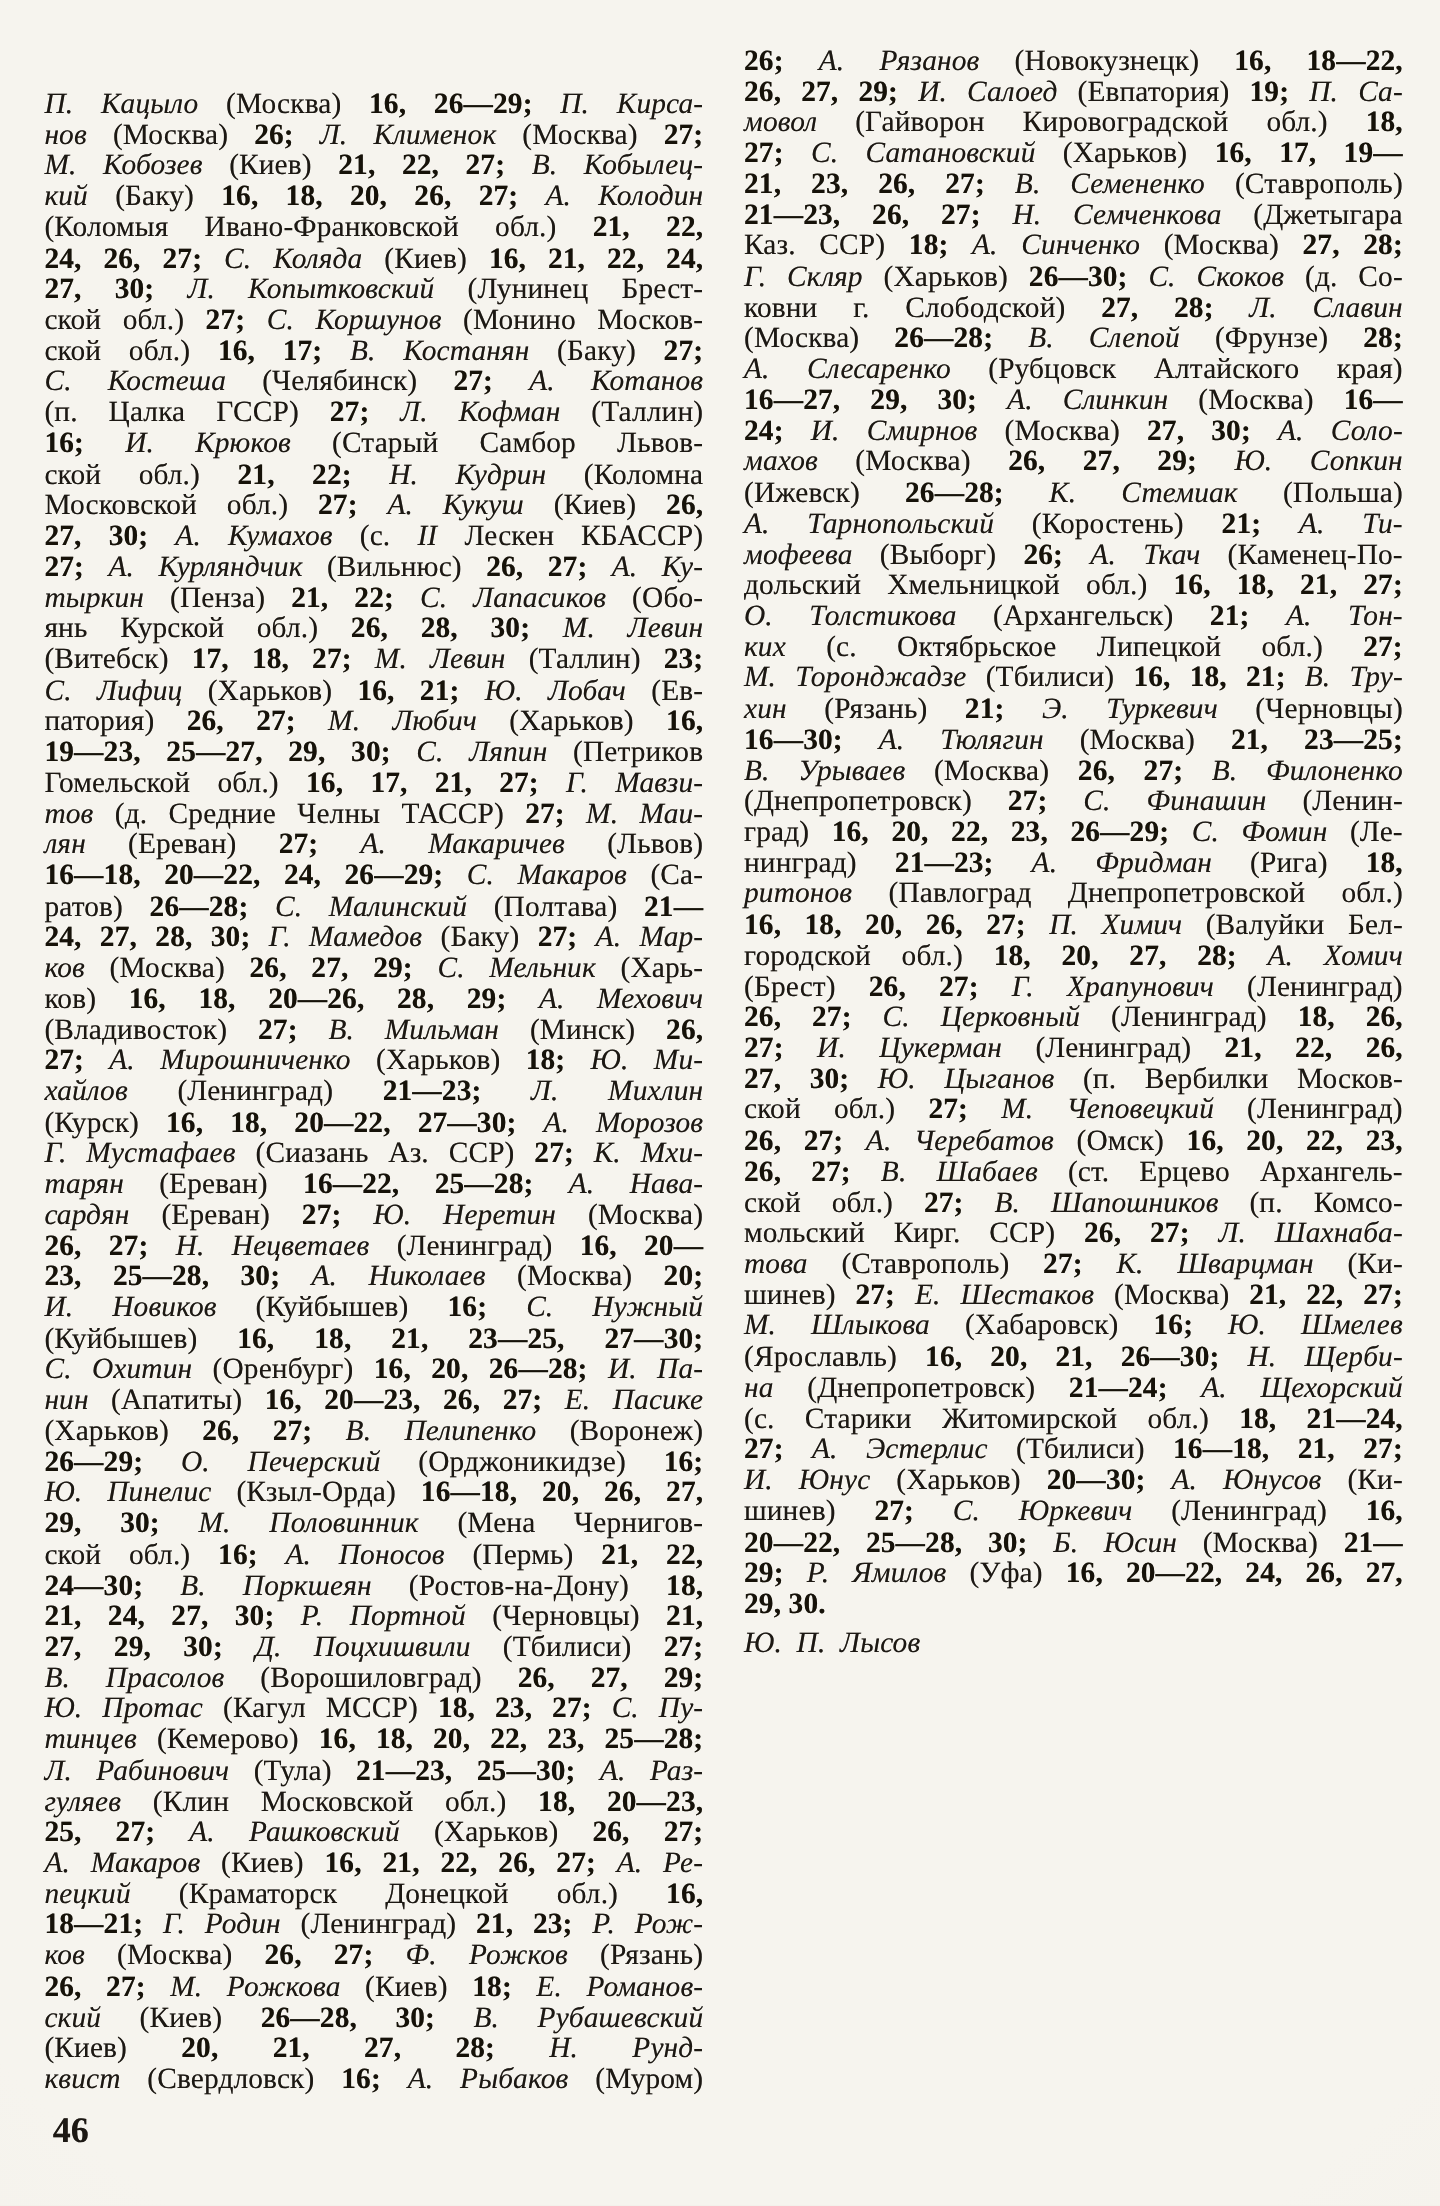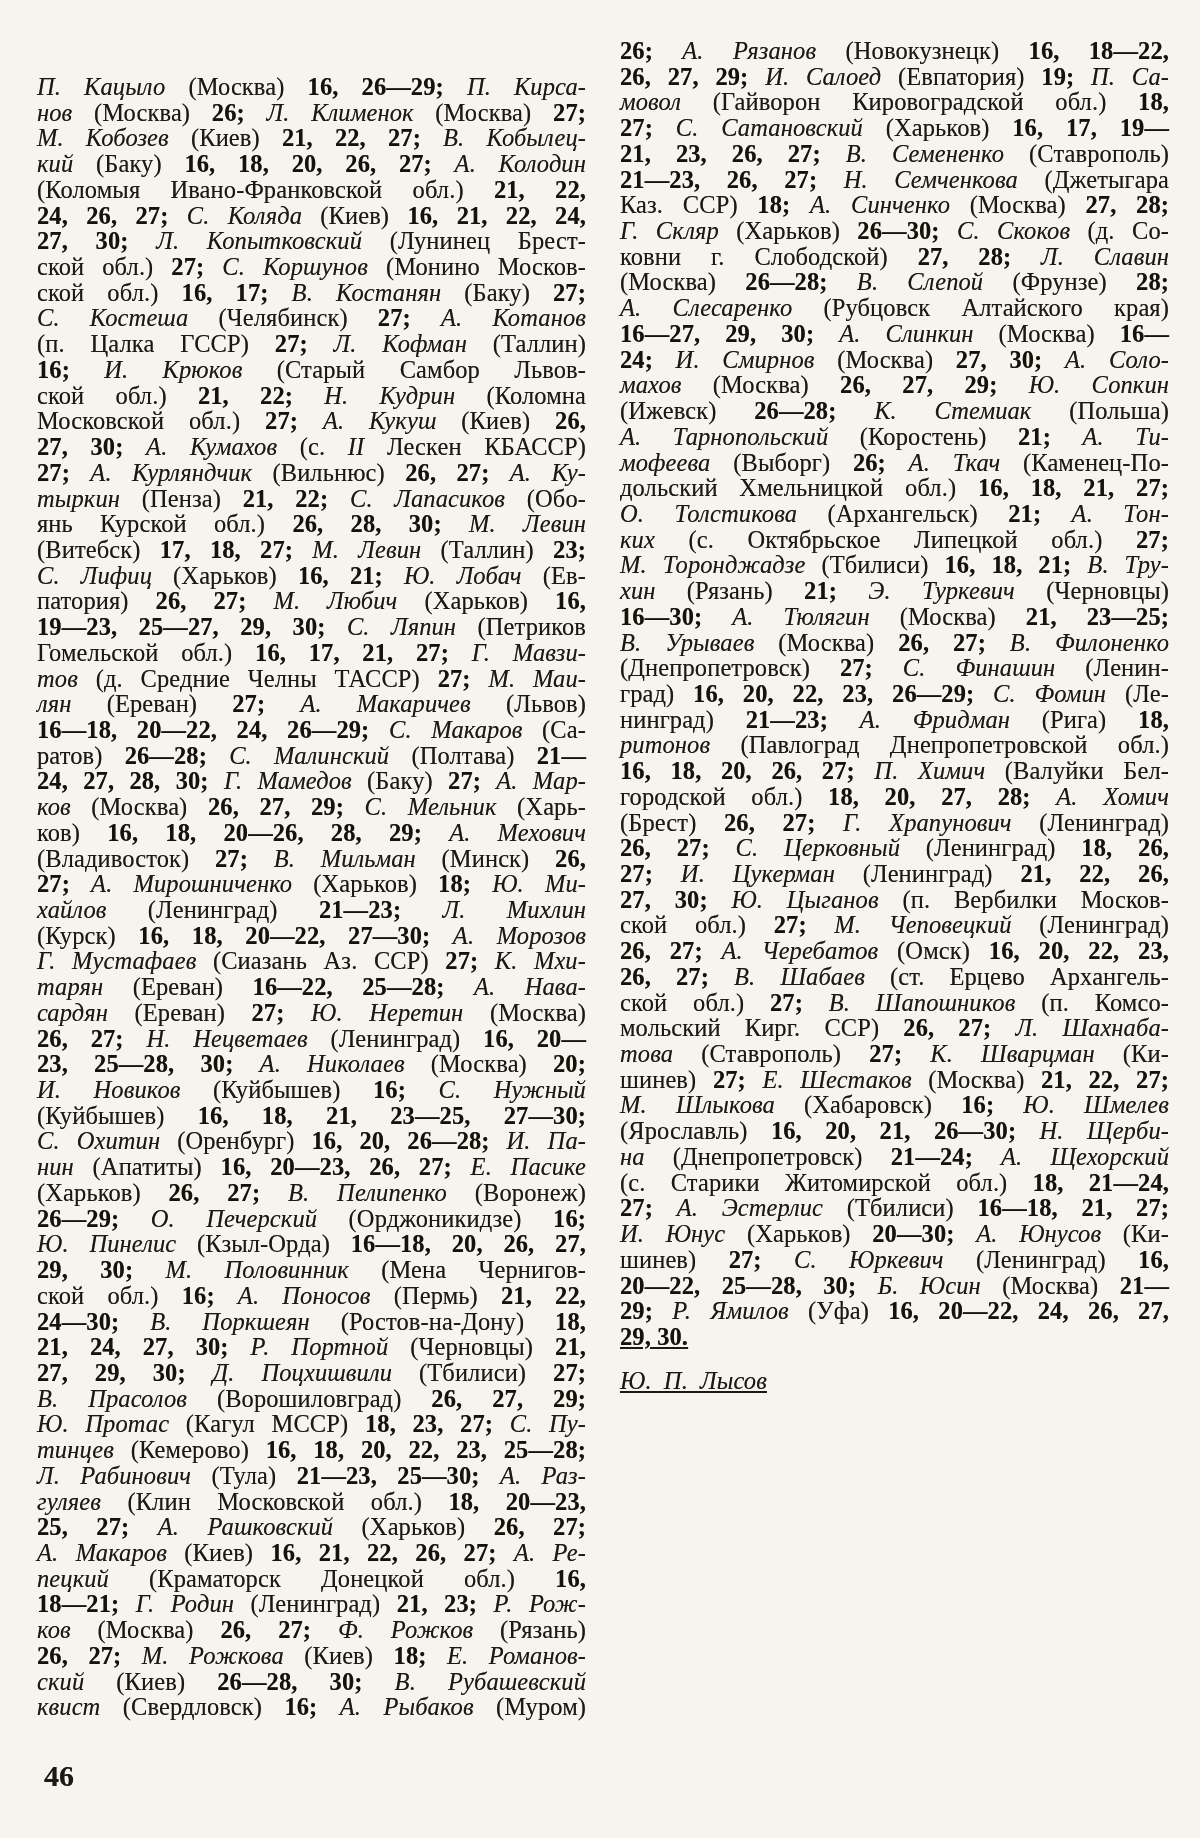--- a/index.html
+++ b/index.html
@@ -19,29 +19,29 @@
     letter-spacing:0.1px;
     text-shadow:0 0 0.5px rgba(28,24,19,.55);
   }
   .col-left{left:37px;margin-top:36px;}
   .col-right{left:620px;}
   .tline{
     text-align:justify;
     text-align-last:justify;
     text-justify:inter-word;
   }
-  .tline.nojust{text-align:center;text-align-last:left;text-decoration:underline;}
+  .tline.nojust{text-align:center;text-align-last:left;}
   .it{font-style:italic;}
   .bd{font-weight:700;color:#161209;}
   .rm{font-style:normal;}
   .signature{
     text-align:right;text-align-last:right;
     font-style:italic;
     padding-right:36px;
-    margin-top:18px;
+    margin-top:7px;
     word-spacing:6px;
   }
   .pageno{
     position:absolute;left:44px;top:1763px;
     font-weight:700;font-size:30px;line-height:26px;
     text-shadow:0 0 0.5px rgba(28,24,19,.55);
   }
 </style>
 </head>
 <body>
@@ -104,20 +104,21 @@
       <div class="tline"><span class="it">тинцев </span><span class="rm">(Кемерово) </span><span class="bd">16, 18, 20, 22, 23, 25—28;</span></div>
       <div class="tline"><span class="it">Л. Рабинович </span><span class="rm">(Тула) </span><span class="bd">21—23, 25—30; </span><span class="it">А. Раз-</span></div>
       <div class="tline"><span class="it">гуляев </span><span class="rm">(Клин Московской обл.) </span><span class="bd">18, 20—23,</span></div>
       <div class="tline"><span class="bd">25, 27; </span><span class="it">А. Рашковский </span><span class="rm">(Харьков) </span><span class="bd">26, 27;</span></div>
       <div class="tline"><span class="it">А. Макаров </span><span class="rm">(Киев) </span><span class="bd">16, 21, 22, 26, 27; </span><span class="it">А. Ре-</span></div>
       <div class="tline"><span class="it">пецкий </span><span class="rm">(Краматорск Донецкой обл.) </span><span class="bd">16,</span></div>
       <div class="tline"><span class="bd">18—21; </span><span class="it">Г. Родин </span><span class="rm">(Ленинград) </span><span class="bd">21, 23; </span><span class="it">Р. Рож-</span></div>
       <div class="tline"><span class="it">ков </span><span class="rm">(Москва) </span><span class="bd">26, 27; </span><span class="it">Ф. Рожков </span><span class="rm">(Рязань)</span></div>
       <div class="tline"><span class="bd">26, 27; </span><span class="it">М. Рожкова </span><span class="rm">(Киев) </span><span class="bd">18; </span><span class="it">Е. Романов-</span></div>
       <div class="tline"><span class="it">ский </span><span class="rm">(Киев) </span><span class="bd">26—28, 30; </span><span class="it">В. Рубашевский</span></div>
+      <div class="tline"><span class="rm">(Киев) </span><span class="bd">20, 21, 27, 28; </span><span class="it">Н. Рунд-</span></div>
       <div class="tline"><span class="it">квист </span><span class="rm">(Свердловск) </span><span class="bd">16; </span><span class="it">А. Рыбаков </span><span class="rm">(Муром)</span></div>
     </div>
   <div class="col col-right">
 
   <div class="tline"><span class="bd">26; </span><span class="it">А. Рязанов </span><span class="rm">(Новокузнецк) </span><span class="bd">16, 18—22,</span></div>
       <div class="tline"><span class="bd">26, 27, 29; </span><span class="it">И. Салоед </span><span class="rm">(Евпатория) </span><span class="bd">19; </span><span class="it">П. Са-</span></div>
       <div class="tline"><span class="it">мовол </span><span class="rm">(Гайворон Кировоградской обл.) </span><span class="bd">18,</span></div>
       <div class="tline"><span class="bd">27; </span><span class="it">С. Сатановский </span><span class="rm">(Харьков) </span><span class="bd">16, 17, 19—</span></div>
       <div class="tline"><span class="bd">21, 23, 26, 27; </span><span class="it">В. Семененко </span><span class="rm">(Ставрополь)</span></div>
       <div class="tline"><span class="bd">21—23, 26, 27; </span><span class="it">Н. Семченкова </span><span class="rm">(Джетыгара</span></div>

